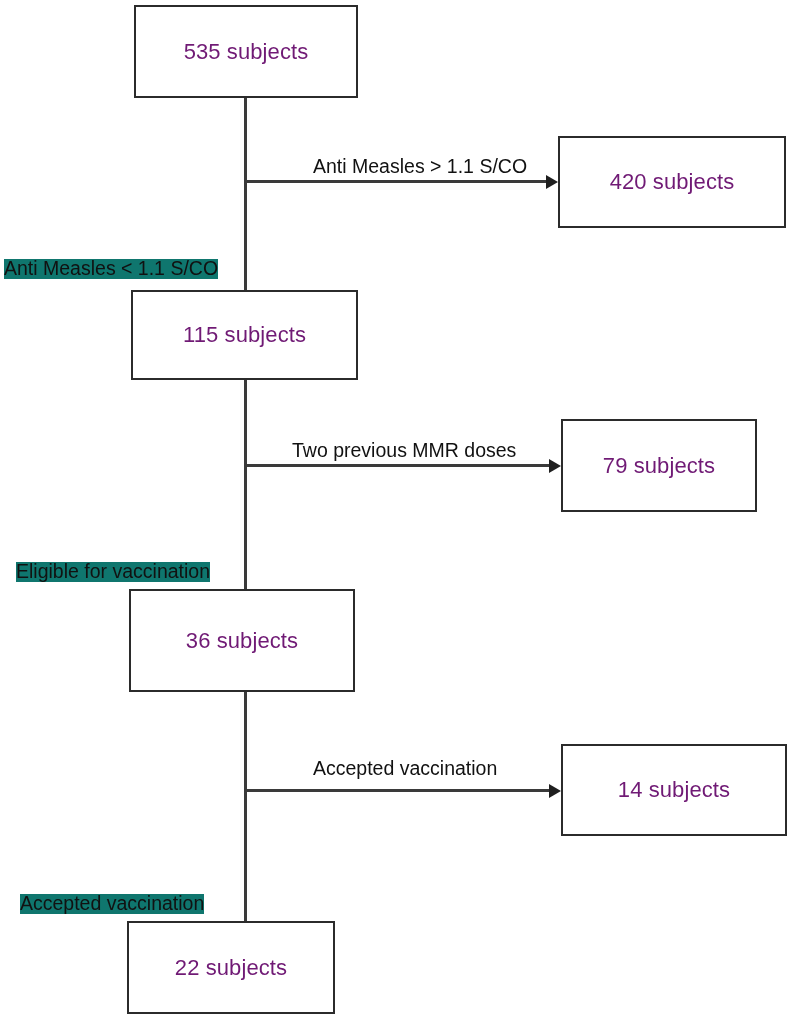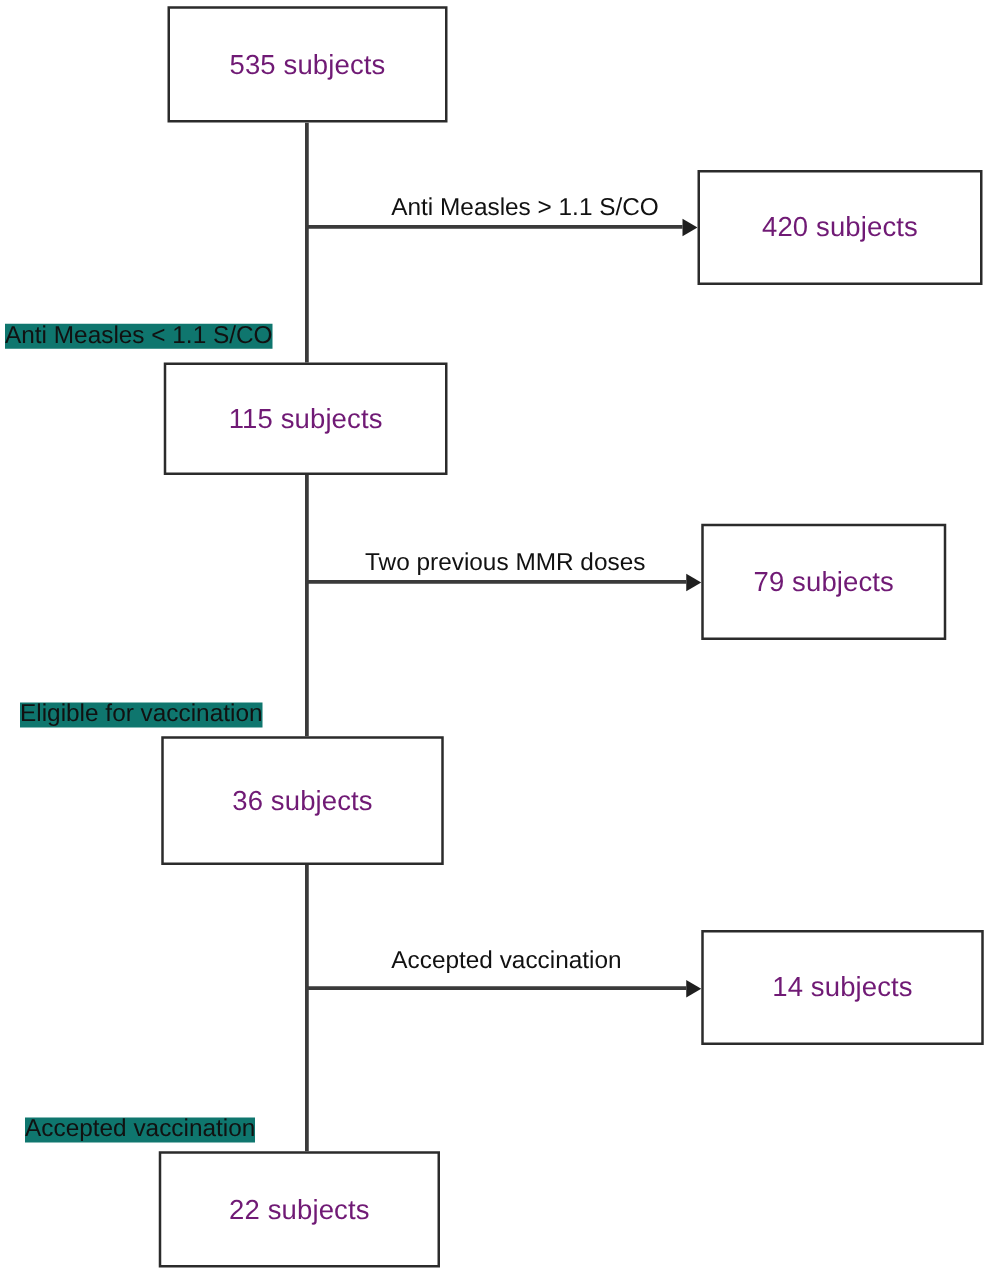--- a/index.html
+++ b/index.html
@@ -119,17 +119,17 @@
   </div>
 
   <div class="node-box" style="left:129px; top:589px; width:226px; height:103px;">
     <span class="node-label">36 subjects</span>
   </div>
 
   <div class="node-box" style="left:561px; top:744px; width:226px; height:92px;align-items:center;">
     <span class="node-label">14 subjects</span>
   </div>
 
-  <div class="node-box" style="left:127px; top:921px; width:225px; height:93px;">
+  <div class="node-box" style="left:127px; top:921px; width:208px; height:93px;">
     <span class="node-label">22 subjects</span>
   </div>
 
 </div>
 
 </body></html>

